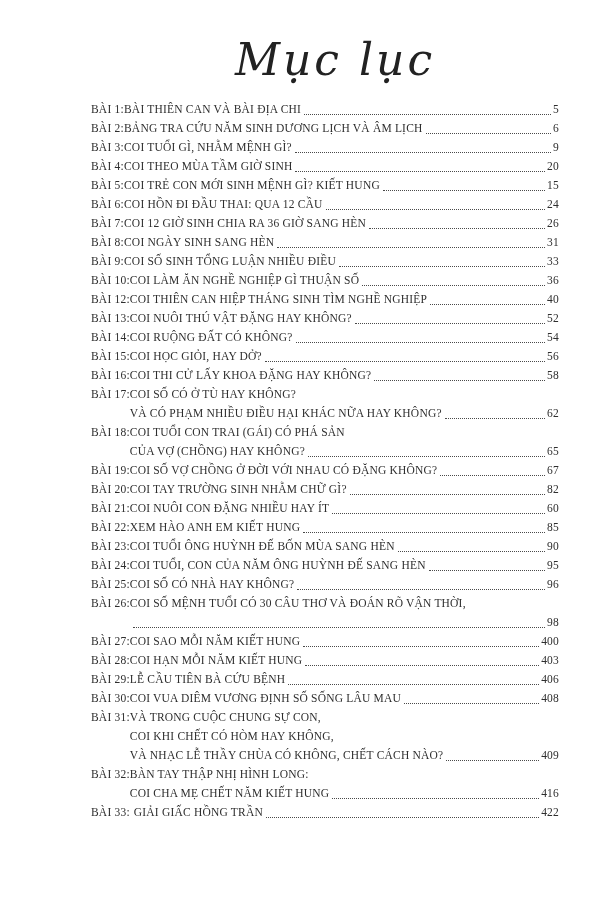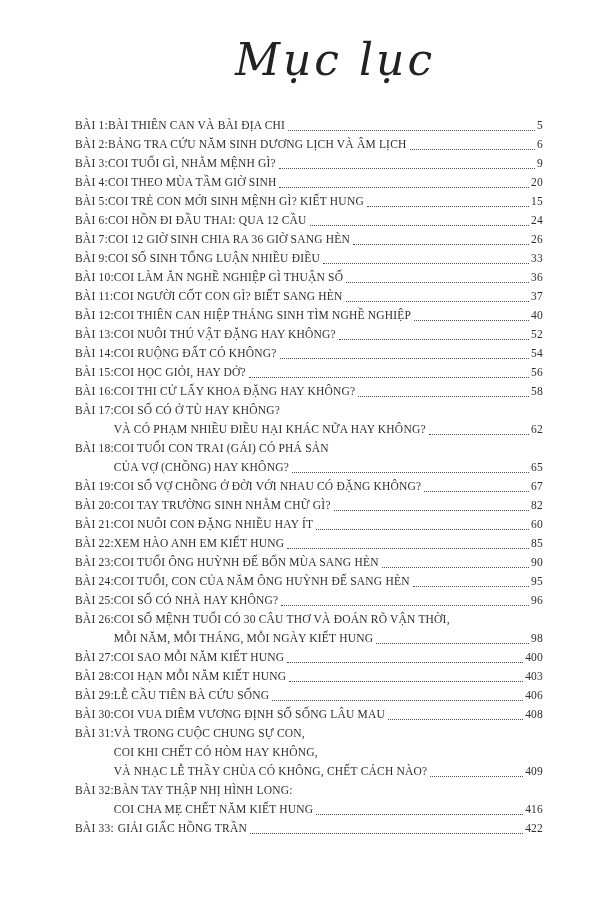--- a/index.html
+++ b/index.html
@@ -27,23 +27,22 @@
     font-style: italic;
     font-weight: 400;
     font-size: 44px;
     letter-spacing: 3px;
     color: #222222;
     padding-left: 25px;
   }
   .toc {
     position: absolute;
     top: 100px;
-    left: 75px;
+    left: 91px;
     width: 468px;
-    margin-top: 16px;
   }
   .entry {
     display: flex;
     align-items: flex-start;
     font-size: 11.5px;
     line-height: 19px;
     letter-spacing: 0.2px;
   }
   .entry .label {
     flex: 0 0 33px;
@@ -147,50 +146,50 @@
         <span class="label">BÀI 7:</span>
         <div class="content">
           <div class="line">
             <span class="text">COI 12 GIỜ SINH CHIA RA 36 GIỜ SANG HÈN</span>
             <span class="dots" style="border-bottom-color: rgb(74, 74, 74);"></span>
             <span class="pagenum">26</span>
           </div>
         </div>
       </div>
       <div class="entry">
+        <span class="label">BÀI 8:</span>
+        <div class="content">
+          <div class="line">
+            <span class="text">COI NGÀY SINH SANG HÈN</span>
+            <span class="dots" style="border-bottom-color: rgb(74, 74, 74);"></span>
+            <span class="pagenum">31</span>
+          </div>
+        </div>
+      </div>
+      <div class="entry">
         <span class="label">BÀI 9:</span>
         <div class="content">
           <div class="line">
             <span class="text">COI SỐ SINH TỔNG LUẬN NHIỀU ĐIỀU</span>
             <span class="dots" style="border-bottom-color: rgb(74, 74, 74);"></span>
             <span class="pagenum">33</span>
           </div>
         </div>
       </div>
       <div class="entry">
         <span class="label">BÀI 10:</span>
         <div class="content">
           <div class="line">
             <span class="text">COI LÀM ĂN NGHỀ NGHIỆP GÌ THUẬN SỐ</span>
             <span class="dots" style="border-bottom-color: rgb(74, 74, 74);"></span>
             <span class="pagenum">36</span>
           </div>
         </div>
       </div>
       <div class="entry">
-        <span class="label">BÀI 11:</span>
-        <div class="content">
-          <div class="line">
-            <span class="text">COI NGƯỜI CỐT CON GÌ? BIẾT SANG HÈN</span>
-            <span class="dots" style="border-bottom-color: rgb(74, 74, 74);"></span>
-            <span class="pagenum">37</span>
-          </div>
-        </div>
-      </div>
-      <div class="entry">
         <span class="label">BÀI 12:</span>
         <div class="content">
           <div class="line">
             <span class="text">COI THIÊN CAN HIỆP THÁNG SINH TÌM NGHỀ NGHIỆP</span>
             <span class="dots" style="border-bottom-color: rgb(74, 74, 74);"></span>
             <span class="pagenum">40</span>
           </div>
         </div>
       </div>
       <div class="entry">
@@ -329,21 +328,20 @@
           </div>
         </div>
       </div>
       <div class="entry">
         <span class="label">BÀI 26:</span>
         <div class="content">
           <div class="line">
             <span class="text">COI SỐ MỆNH TUỔI CÓ 30 CÂU THƠ VÀ ĐOÁN RÕ VẬN THỜI,</span>
           </div>
           <div class="line">
-            <span class="text">MỖI NĂM, MỖI THÁNG, MỖI NGÀY KIẾT HUNG</span>
             <span class="dots" style="border-bottom-color: rgb(74, 74, 74);"></span>
             <span class="pagenum">98</span>
           </div>
         </div>
       </div>
       <div class="entry">
         <span class="label">BÀI 27:</span>
         <div class="content">
           <div class="line">
             <span class="text">COI SAO MỖI NĂM KIẾT HUNG</span>
@@ -359,21 +357,21 @@
             <span class="text">COI HẠN MỖI NĂM KIẾT HUNG</span>
             <span class="dots" style="border-bottom-color: rgb(74, 74, 74);"></span>
             <span class="pagenum">403</span>
           </div>
         </div>
       </div>
       <div class="entry">
         <span class="label">BÀI 29:</span>
         <div class="content">
           <div class="line">
-            <span class="text">LỄ CẦU TIÊN BÀ CỨU SỐNG</span>
+            <span class="text">LỄ CẦU TIÊN BÀ CỨU BỆNH</span>
             <span class="dots" style="border-bottom-color: rgb(74, 74, 74);"></span>
             <span class="pagenum">406</span>
           </div>
         </div>
       </div>
       <div class="entry">
         <span class="label">BÀI 30:</span>
         <div class="content">
           <div class="line">
             <span class="text">COI VUA DIÊM VƯƠNG ĐỊNH SỐ SỐNG LÂU MAU</span>

